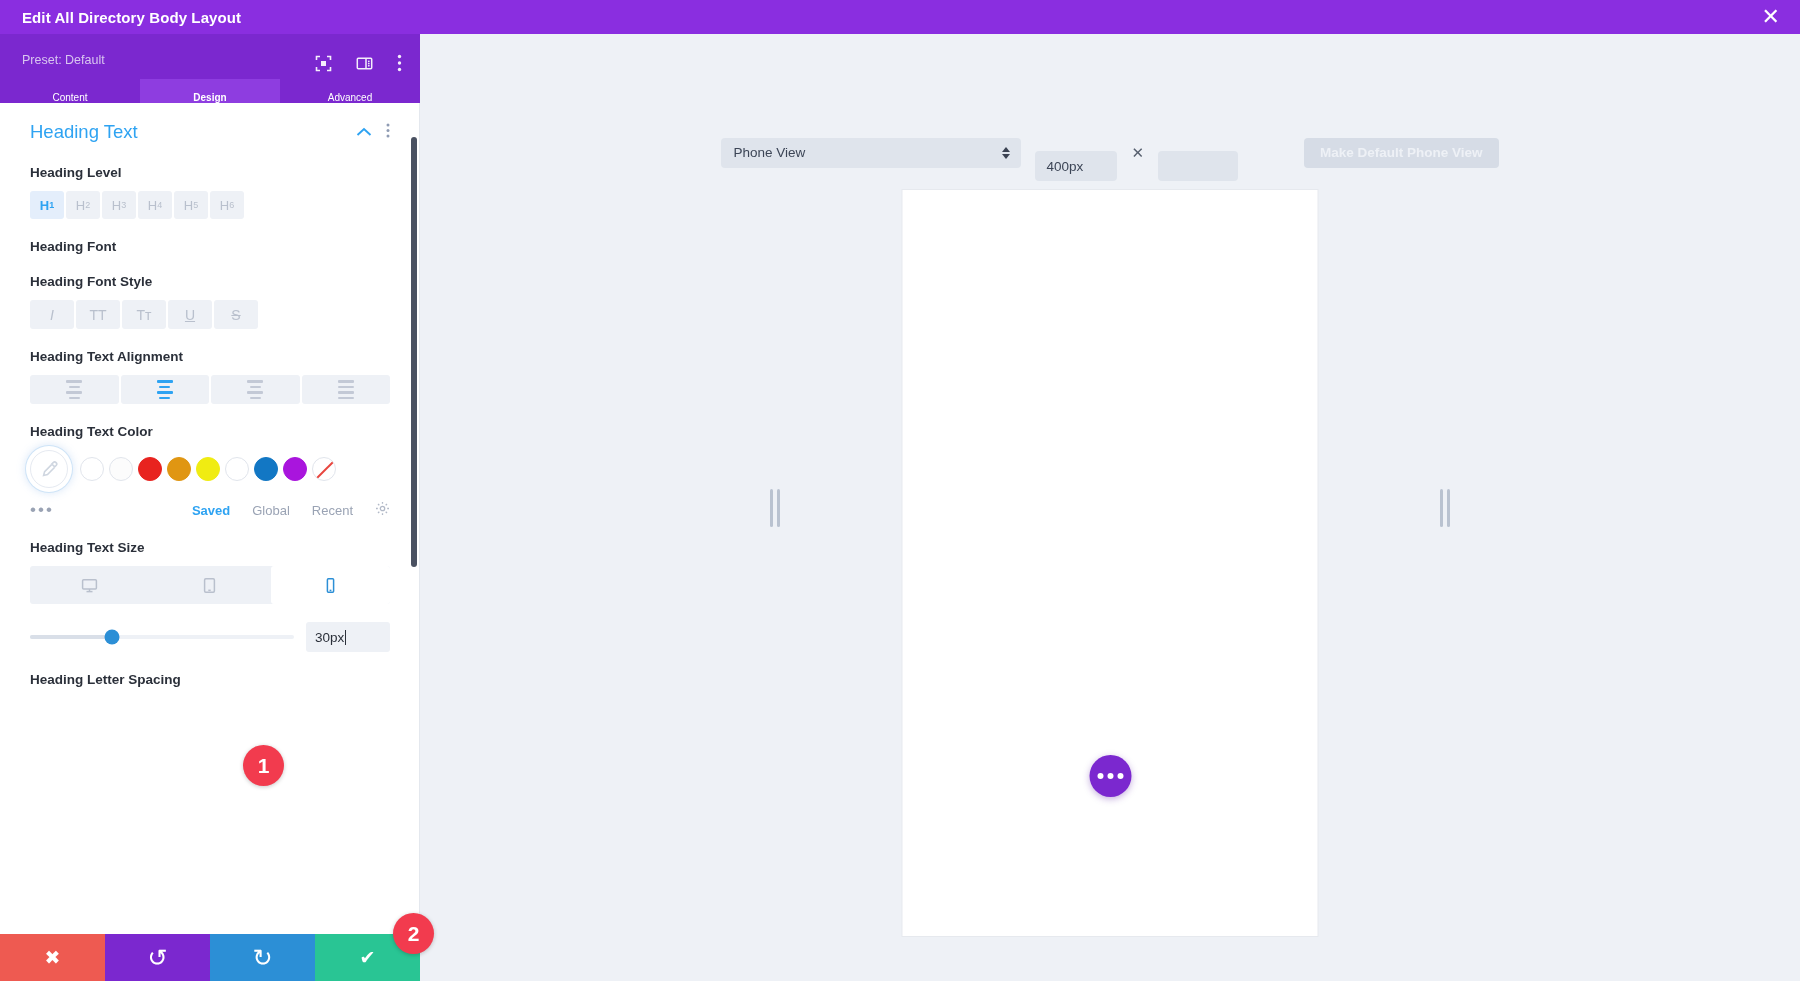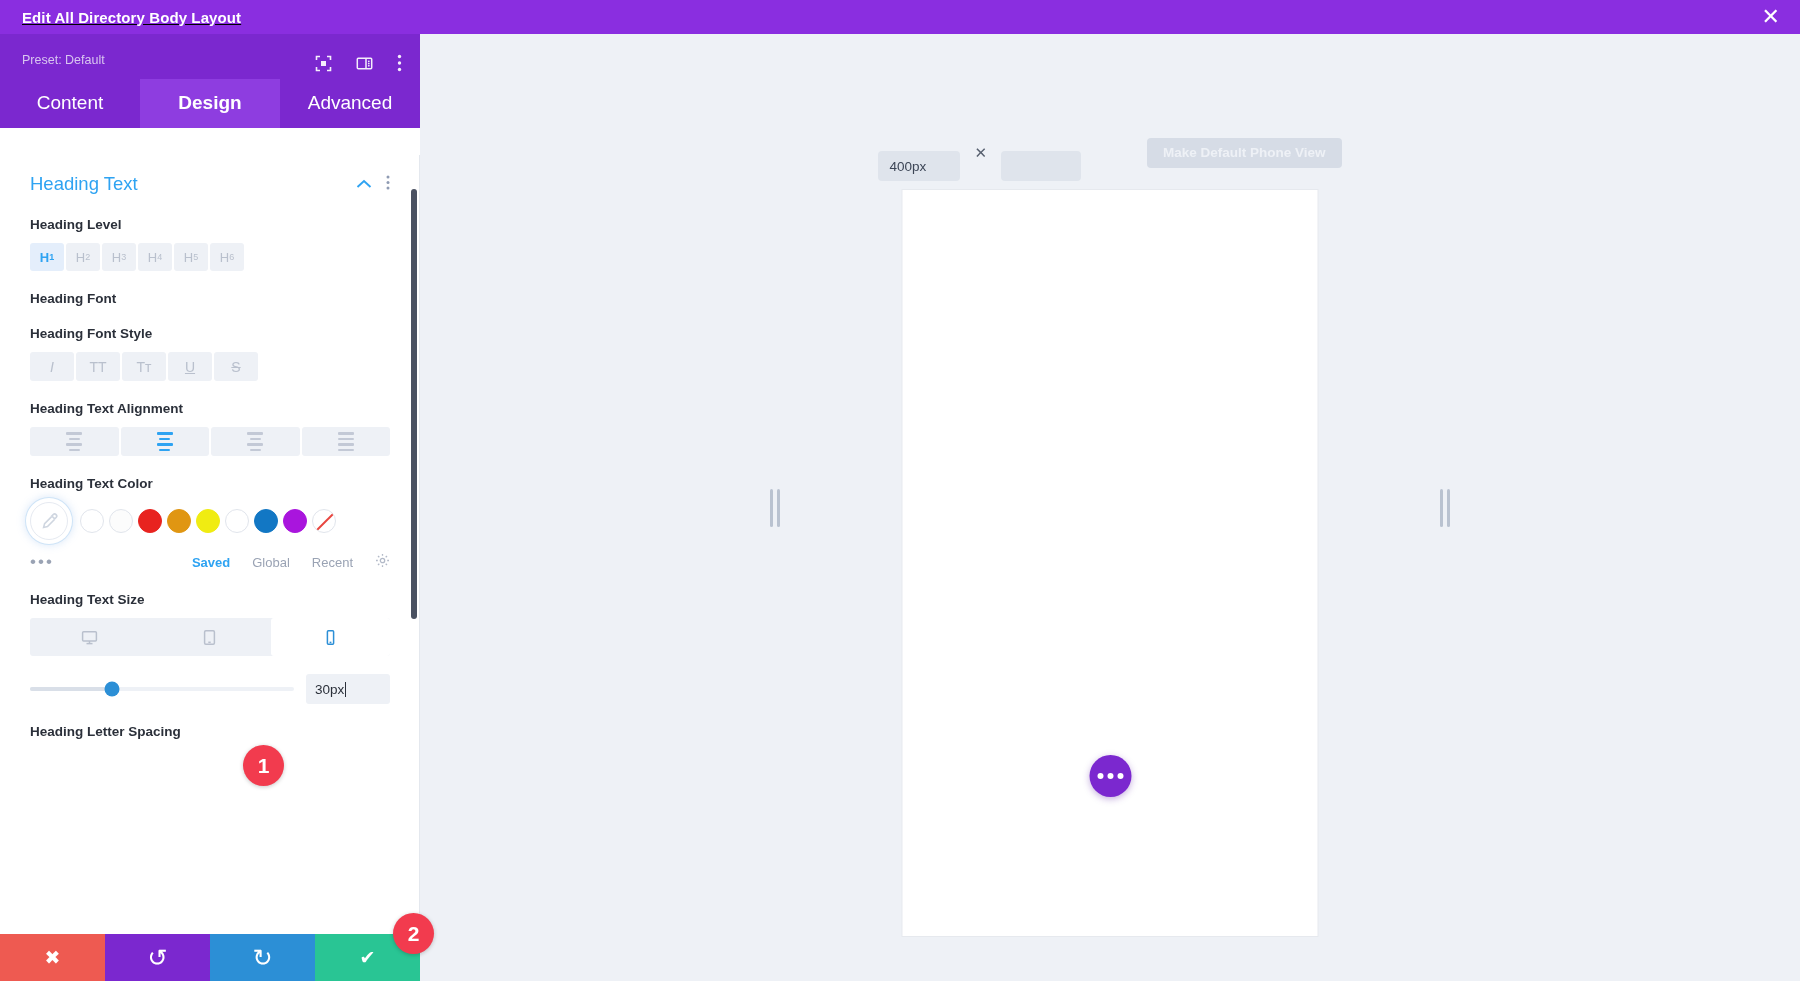--- a/index.html
+++ b/index.html
@@ -7,21 +7,21 @@
     width: 1800px; height: 981px;
     font-family: "Liberation Sans", sans-serif;
     overflow: hidden;
     background: #eef1f6;
   }
 
   
   .titlebar {
     position: absolute; top: 0; left: 0; width: 1800px; height: 34px;
     background: #8a2ee0;
-    display: flex; align-items: center; text-decoration: underline;
+    display: flex; align-items: center;
   }
   .titlebar-text {
     color: #ffffff; font-size: 15px; font-weight: bold;
     margin-left: 22px; letter-spacing: .1px;
   }
   .titlebar-close {
     position: absolute; right: 20px; top: 50%; transform: translateY(-50%);
     color: #ffffff; font-size: 22px; line-height: 1; cursor: pointer;
     font-family: "DejaVu Sans", sans-serif;
   }
@@ -45,28 +45,28 @@
   .panel-header-icons {
     position: absolute; right: 18px; top: 20px;
     display: flex; align-items: center; gap: 24px;
   }
   .hdr-icon { cursor: pointer; opacity: .92; display: block; }
 
   .tabs {
     display: flex; flex: 0 0 auto; background: #7b28cf;
   }
   .tab {
-    flex: 1; text-align: center; padding: 13px 0 14px 0;
-    color: #ffffff; font-size: 19px; cursor: pointer;
+    flex: 1; text-align: center; padding: 13px 0 0 0;
+    color: #ffffff; font-size: 10px; cursor: pointer;
   }
   .tab.active { background: #8e3de0; font-weight: bold; }
 
   .panel-body {
     flex: 1 1 auto; position: relative; overflow: hidden;
-    background: #ffffff; padding: 0 0 4px 0; margin-top: 27px;
+    background: #ffffff; padding: 0 0 4px 0;
   }
   .panel-scroll {
     position: absolute; inset: 0; padding: 18px 30px 10px 30px;
     overflow: hidden;
   }
 
   .section-head {
     display: flex; align-items: center; margin-bottom: 22px;
   }
   .section-title {
@@ -506,20 +506,27 @@
     </div>
   </div>
 </div>
 
 <div class="badge" id="badge-1">1</div>
 <div class="badge" id="badge-2">2</div>
 
 <div class="preview-area">
 
   <div class="preview-toolbar">
+    <div class="pv-select">
+      <span>Phone View</span>
+      <span class="select-arrows">
+        <i class="sa up"></i>
+          <i class="sa dn"></i>
+      </span>
+    </div>
     <div class="pv-num">
       <span>400px</span>
     </div>
     <span class="pv-x">✕</span>
     <div class="pv-num blank">
       <span></span>
     </div>
     <div class="pv-default-btn">Make Default Phone View</div>
   </div>
 

